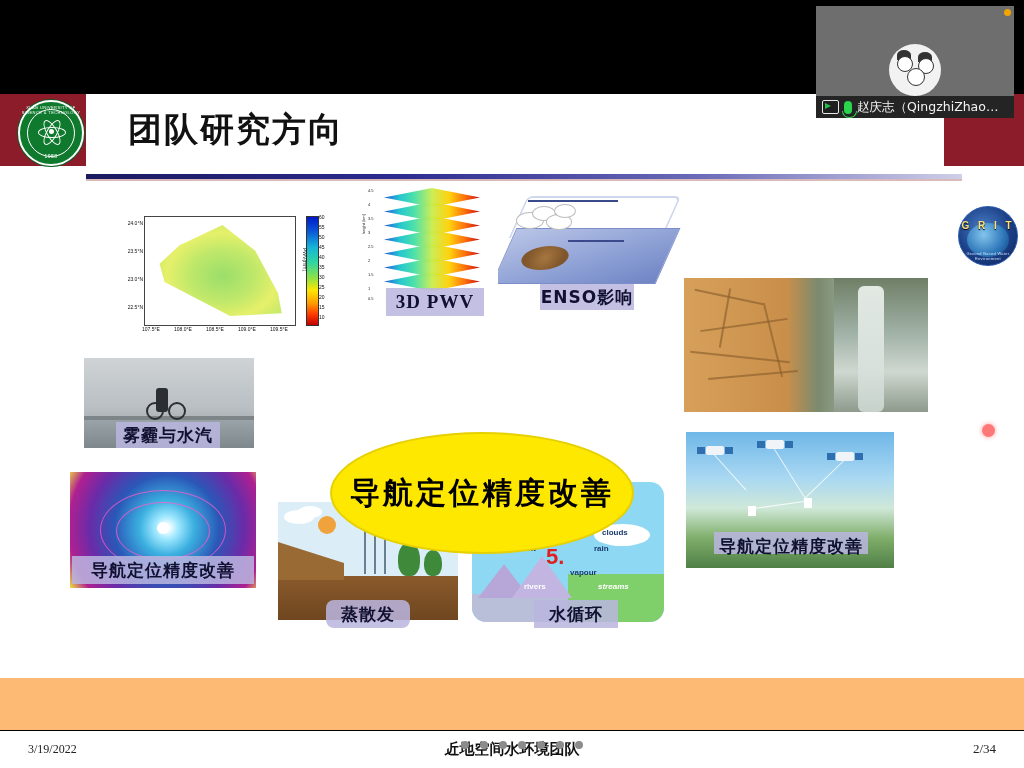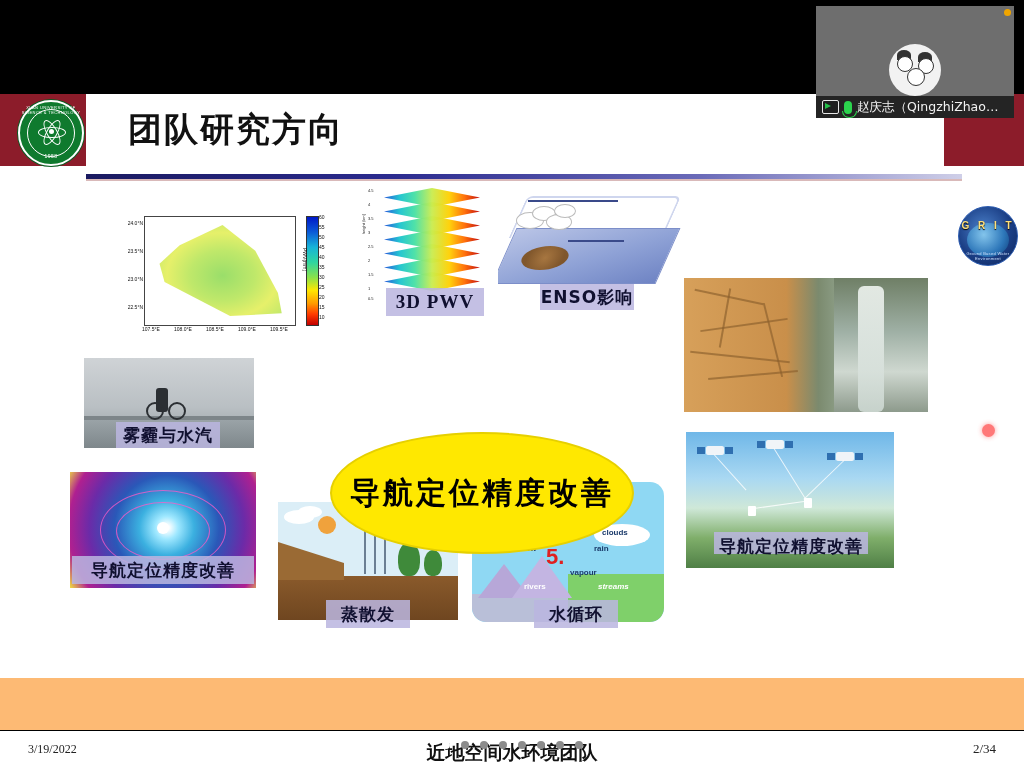--- a/index.html
+++ b/index.html
@@ -159,21 +159,21 @@
   .ell-sub{font-size:14px;font-weight:700;letter-spacing:0;margin-top:6px;
       font-family:"DejaVu Sans","Liberation Sans",sans-serif;white-space:nowrap;}
   .c-red{color:#e00000;}
   .c-blk{color:#000;}
   .c-grn{color:#00a000;}
 
   
   .foot{position:absolute;left:0;top:636px;width:1024px;height:42px;background:#ffffff;
       border-top:1px solid #000;}
   .foot-date{position:absolute;left:28px;top:11px;font-size:12px;color:#222;font-family:"Liberation Serif",serif;}
-  .foot-mid{position:absolute;left:0;right:0;top:9px;text-align:center;font-size:19px;font-weight:700;color:#111;
+  .foot-mid{position:absolute;left:0;right:0;top:9px;text-align:center;font-size:15px;font-weight:700;color:#111;
       font-family:"DejaVu Sans","Liberation Sans",sans-serif;}
   .foot-pg{position:absolute;right:28px;top:10px;font-size:13px;color:#222;font-family:"Liberation Serif",serif;}
 
   
   .recdot{position:absolute;left:982px;top:424px;width:13px;height:13px;border-radius:50%;
       background:#ff5b5b;opacity:.82;box-shadow:0 0 5px rgba(255,80,80,.7);}
 
   
   .vid{position:absolute;left:816px;top:6px;width:198px;height:112px;background:#6e6e6e;}
   .vid-av{position:absolute;left:50%;top:38px;width:52px;height:52px;margin-left:-26px;border-radius:50%;
@@ -346,21 +346,21 @@
           <div class="evap-hill"></div>
           <div class="evap-sun"></div>
           <div class="evap-cloud" style="left:6px;top:8px;width:30px;height:14px;"></div>
           <div class="evap-cloud" style="left:20px;top:4px;width:24px;height:12px;"></div>
           <div class="evap-arr" style="left:86px;top:26px;height:46px;"></div>
           <div class="evap-arr" style="left:96px;top:20px;height:52px;"></div>
           <div class="evap-arr" style="left:106px;top:28px;height:44px;"></div>
           <div class="evap-tree" style="left:120px;top:40px;width:22px;height:34px;"></div>
           <div class="evap-tree" style="left:146px;top:48px;width:18px;height:26px;"></div>
         </div>
-        <div class="cap cap-cn" style="left:326px;top:418px;width:84px;height:28px;line-height:28px;">蒸散发</div>
+        <div class="cap cap-cn" style="left:326px;top:418px;width:84px;height:28px;line-height:28px;border-radius:8px;">蒸散发</div>
 
         <div class="tile cycle">
           <div class="cy-sea"></div>
           <div class="cy-land"></div>
           <div class="cy-sun"></div>
           <div class="cy-t" style="left:86px;top:16px;color:#e08a00;">sun</div>
           <div class="cy-cloud" style="left:12px;top:38px;width:52px;height:20px;"></div>
           <div class="cy-cloud" style="left:122px;top:42px;width:56px;height:22px;"></div>
           <div class="cy-t" style="left:20px;top:42px;">clouds</div>
           <div class="cy-t" style="left:130px;top:46px;">clouds</div>

